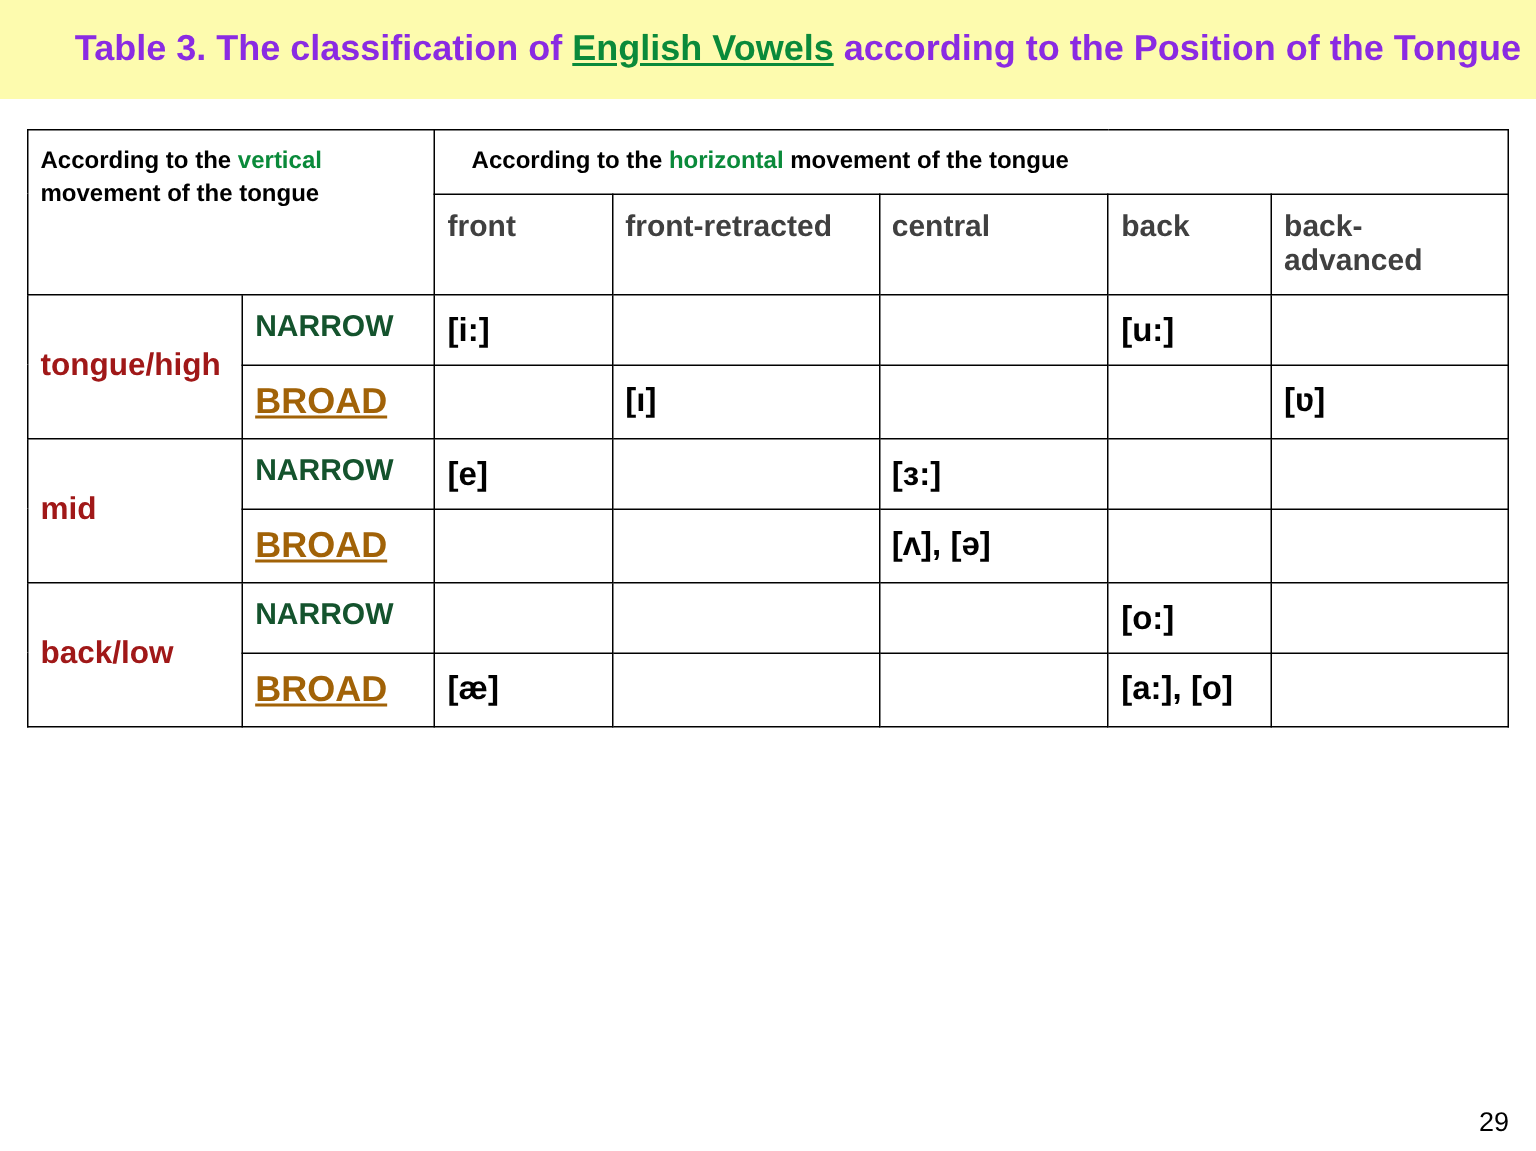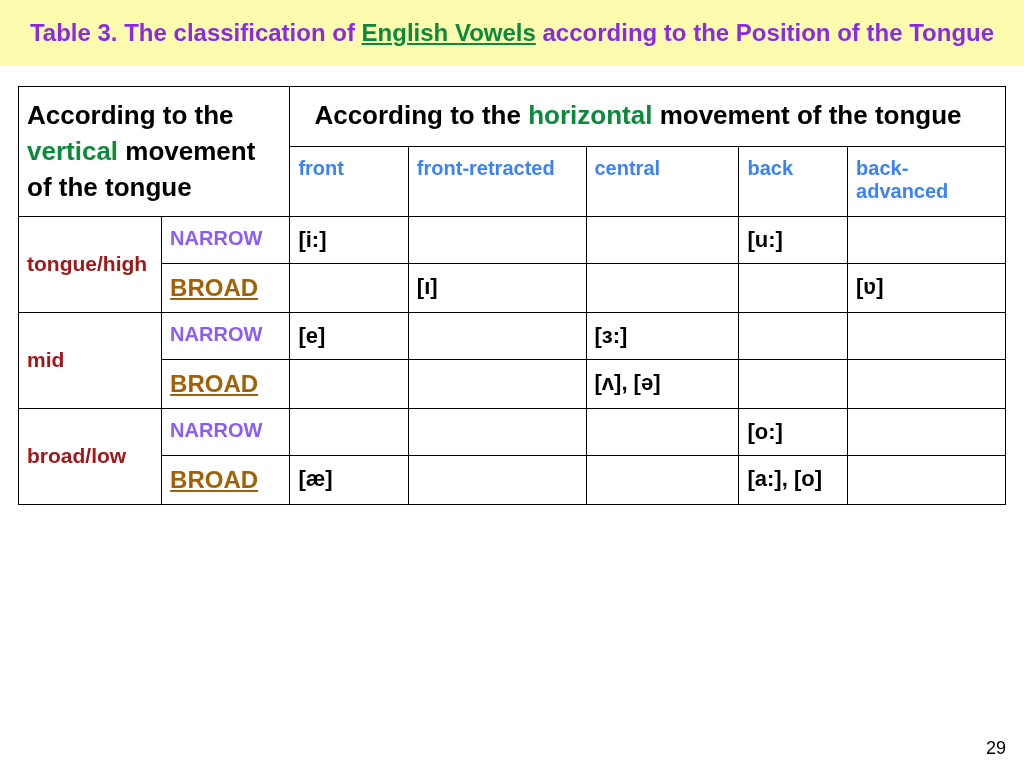--- a/index.html
+++ b/index.html
@@ -9,72 +9,72 @@
     }
     body {
       width: 1024px;
       height: 767px;
       background: #ffffff;
       font-family: Arial, sans-serif;
       overflow: hidden;
     }
     .title-bar {
       background: #fdfbae;
-      padding: 16px 20px;
-      text-align: center;
+      padding: 16px 10px;
+      text-align: right;
       font-size: 24px;
       font-weight: bold;
       line-height: 1.4;
     }
     .title-purple { color: #8a2be2; }
     .title-green { color: #0a8a3a; text-decoration: underline; }
     .table-wrap {
       padding: 20px 18px 0 18px;
     }
     table {
       border-collapse: collapse;
       width: 100%;
       table-layout: fixed;
     }
     th, td {
       border: 1px solid #000;
       padding: 10px 8px;
       text-align: left;
       vertical-align: top;
-      font-size: 26px;
+      font-size: 16px;
     }
     .hdr-vert {
       font-weight: bold;
       color: #000;
       line-height: 1.4;
     }
     .hdr-vert .green { color: #0a8a3a; font-weight: bold; }
     .hdr-horiz {
       font-weight: bold;
       color: #000;
       line-height: 1.4;
       padding-left: 24px;
     }
     .hdr-horiz .green { color: #0a8a3a; font-weight: bold; }
     .col-hdr {
-      color: #3b82f6;
+      color: #404040;
       font-weight: bold;
       font-size: 21px;
       text-transform: uppercase;
     }
     .col-hdr-small { font-size: 20px; text-transform: none; }
     .row-group {
       color: #a01818;
       font-weight: bold;
       font-size: 21px;
       text-transform: uppercase;
       vertical-align: middle;
     }
     .row-group-small { text-transform: none; }
-    .narrow { color: #8b5cf6; font-weight: bold; font-size: 20px; text-transform: uppercase; }
+    .narrow { color: #14532d; font-weight: bold; font-size: 20px; text-transform: uppercase; }
     .broad { color: #a16207; font-weight: bold; font-size: 24px; text-transform: uppercase; text-decoration: underline; }
     .ipa { color: #000; font-weight: bold; font-size: 22px; }
     .pagenum {
       position: absolute;
       right: 18px;
       bottom: 8px;
       font-size: 18px;
       color: #000;
     }
     table col:nth-child(1) { width: 14.5%; }
@@ -150,21 +150,21 @@
     <tr>
       <td class="broad">broad</td>
       <td class="ipa"></td>
       <td class="ipa"></td>
       <td class="ipa">[ʌ], [ə]</td>
       <td class="ipa"></td>
       <td class="ipa"></td>
     </tr>
 
     <tr>
-      <td rowspan="2" class="row-group row-group-small" style="vertical-align:middle">broad/low</td>
+      <td rowspan="2" class="row-group row-group-small" style="vertical-align:middle">back/low</td>
       <td class="narrow">narrow</td>
       <td class="ipa"></td>
       <td class="ipa"></td>
       <td class="ipa"></td>
       <td class="ipa">[o:]</td>
       <td class="ipa"></td>
     </tr>
     <tr>
       <td class="broad">broad</td>
       <td class="ipa">[æ]</td>

